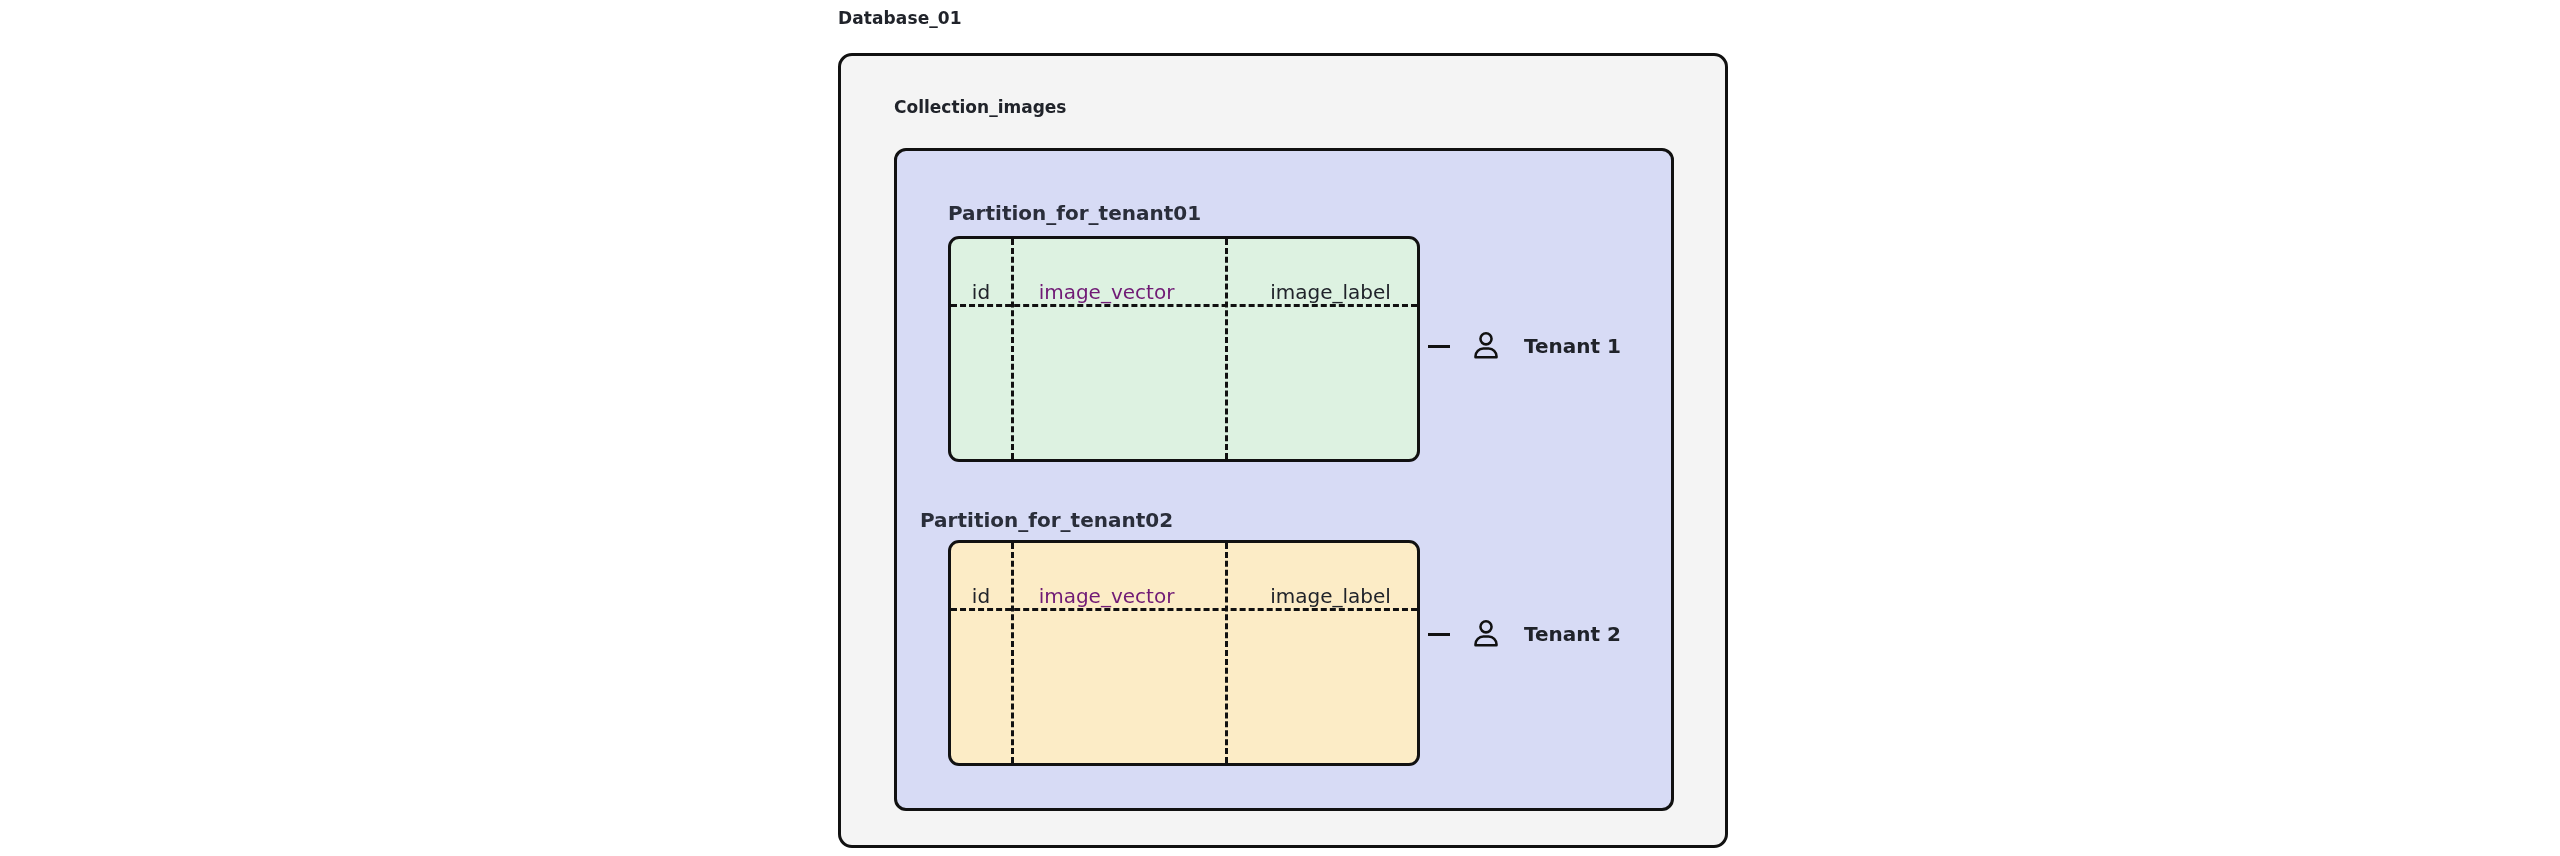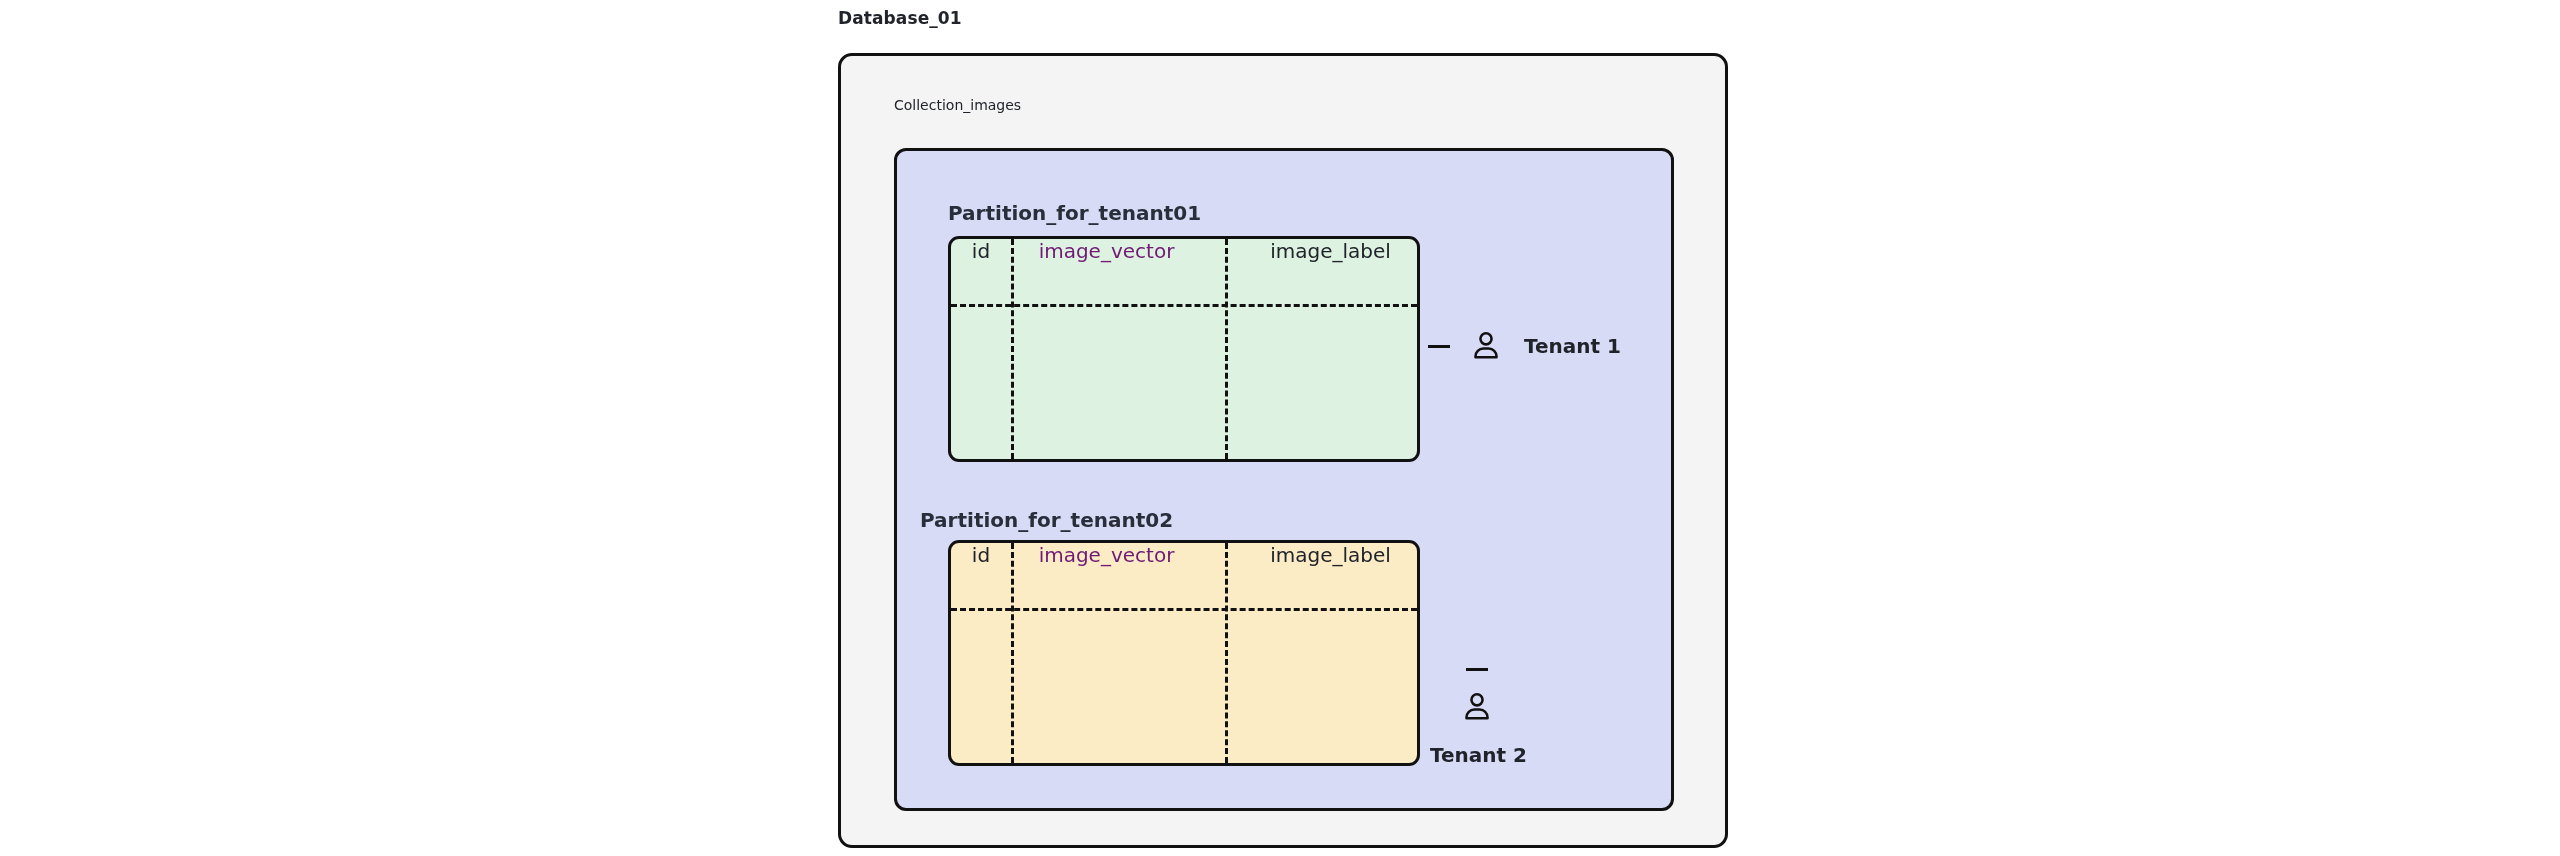--- a/index.html
+++ b/index.html
@@ -37,22 +37,22 @@
     background: #f4f4f4;
     border: 3px solid #111111;
     border-radius: 14px;
   }
 
   
   #collection-label {
     position: absolute;
     left: 894px;
     top: 97px;
-    font-size: 14px;
-    font-weight: normal;
+    font-size: 17px;
+    font-weight: bold;
     color: #20232a;
     white-space: nowrap;
   }
   #collection-box {
     position: absolute;
     left: 894px;
     top: 148px;
     width: 780px;
     height: 663px;
     box-sizing: border-box;
@@ -92,21 +92,21 @@
     background: #fcecc6;
   }
 
   .table-header-row {
     position: absolute;
     left: 0;
     top: 0;
     width: 100%;
     height: 65px;
     display: flex;
-    align-items: flex-start;
+    align-items: flex-end;
   }
   .col-id {
     width: 60px;
     text-align: center;
     font-size: 20px;
     color: #20232a;
   }
   .col-vector {
     width: 191px;
     text-align: center;
@@ -141,21 +141,21 @@
   }
 
   
   .tenant-group {
     position: absolute;
     display: flex;
     align-items: center;
     gap: 18px;
   }
   #tenant-1-group { left: 1428px; top: 328px; }
-  #tenant-2-group { left: 1428px; top: 668px; flex-direction: column; }
+  #tenant-2-group { left: 1428px; top: 616px; }
 
   .connector-line {
     width: 22px;
     height: 0;
     border-top: 3px solid #111111;
   }
   .person-icon {
     display: block;
     width: 36px;
     height: 36px;

